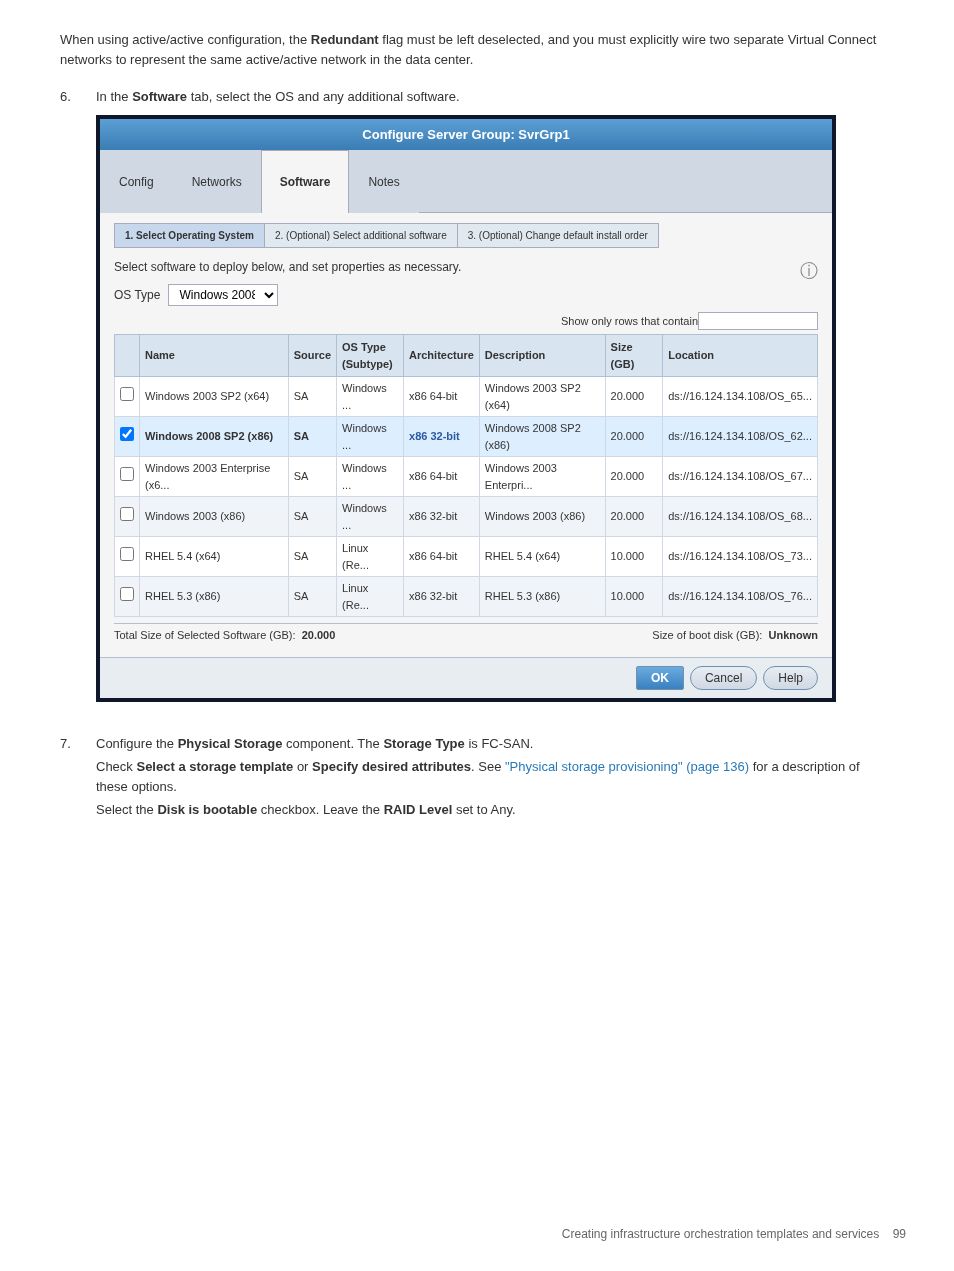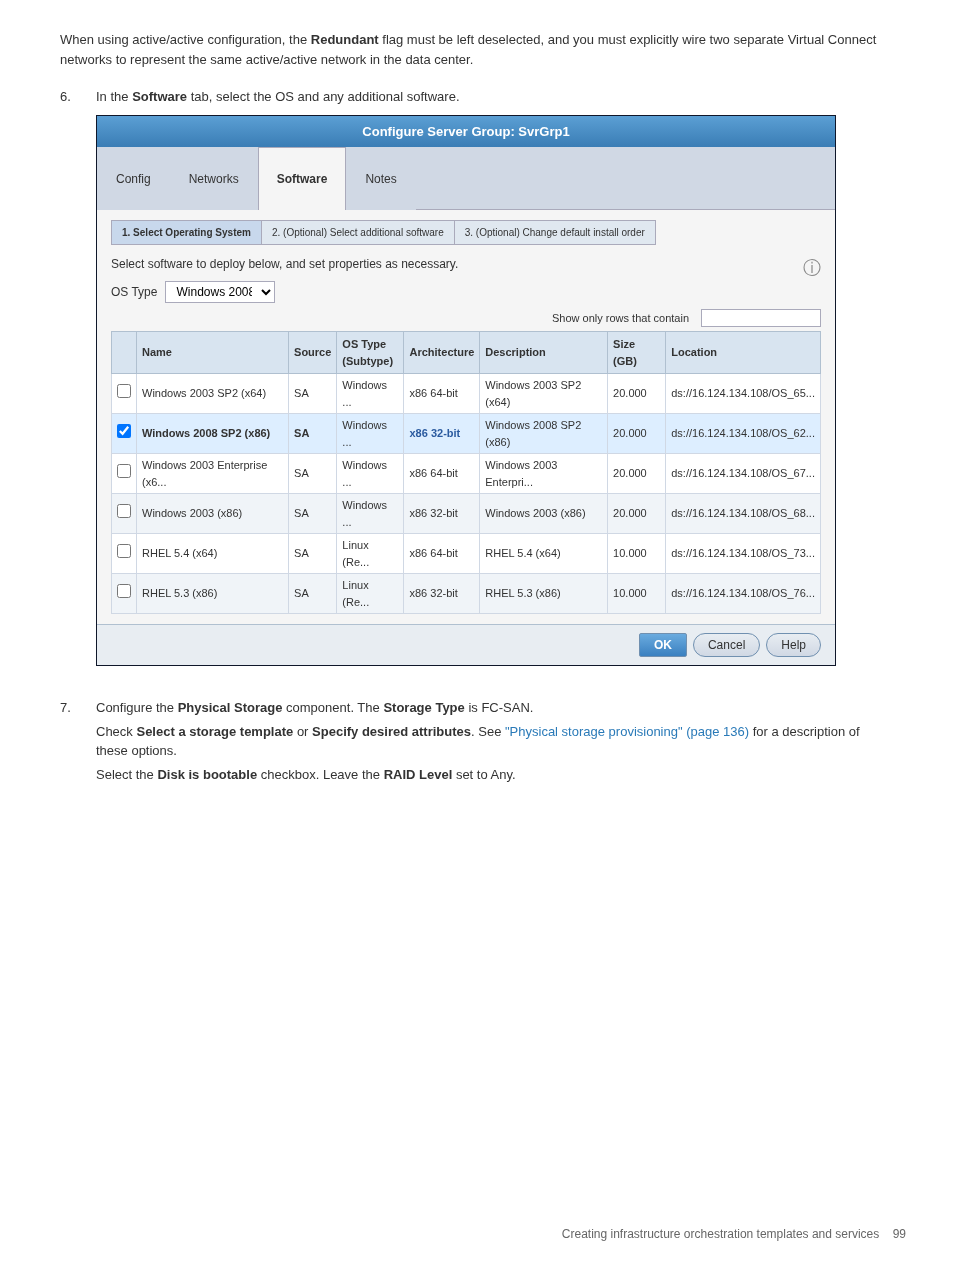--- a/index.html
+++ b/index.html
@@ -25,21 +25,21 @@
       line-height: 1.5;
     }
     .step-num {
       min-width: 24px;
       font-size: 13px;
     }
     .step-text {
       flex: 1;
     }
     .dialog-wrapper {
-      border: 1px solid #0f172a;
+      border: 4px solid #0f172a;
       background: #f5f5f5;
       margin: 8px 0 18px 0;
       width: 740px;
     }
     .dialog-title-bar {
       background: linear-gradient(to bottom, #5b9fd4, #3a7db5);
       color: #fff;
       text-align: center;
       padding: 6px 10px;
       font-size: 13px;
@@ -118,21 +118,21 @@
       border: 1px solid #aab;
       background: #fff;
       padding: 2px 6px;
       font-size: 12px;
       width: 110px;
     }
     .filter-row {
       display: flex;
       justify-content: flex-end;
       align-items: center;
-      gap: 12px;
+      gap: 0;
       font-size: 11px;
       margin-bottom: 4px;
     }
     .filter-input {
       border: 1px solid #aab;
       width: 120px;
       padding: 2px 4px;
       font-size: 11px;
     }
     .sw-table {
@@ -355,20 +355,24 @@
       <td style="">SA</td>
       <td>Linux (Re...</td>
       <td style="">x86 32-bit</td>
       <td>RHEL 5.3 (x86)</td>
       <td>10.000</td>
       <td>ds://16.124.134.108/OS_76...</td>
     </tr>
             </tbody>
         </table>
 
+        <div class="total-row">
+          <span>Total Size of Selected Software (GB):&nbsp;&nbsp;<strong>20.000</strong></span>
+          <span>Size of boot disk (GB):&nbsp;&nbsp;<strong>Unknown</strong></span>
+        </div>
       </div>
 
       <div class="dialog-footer">
         <button class="btn btn-primary">OK</button>
         <button class="btn btn-secondary">Cancel</button>
         <button class="btn btn-secondary">Help</button>
       </div>
     </div>
     
 

